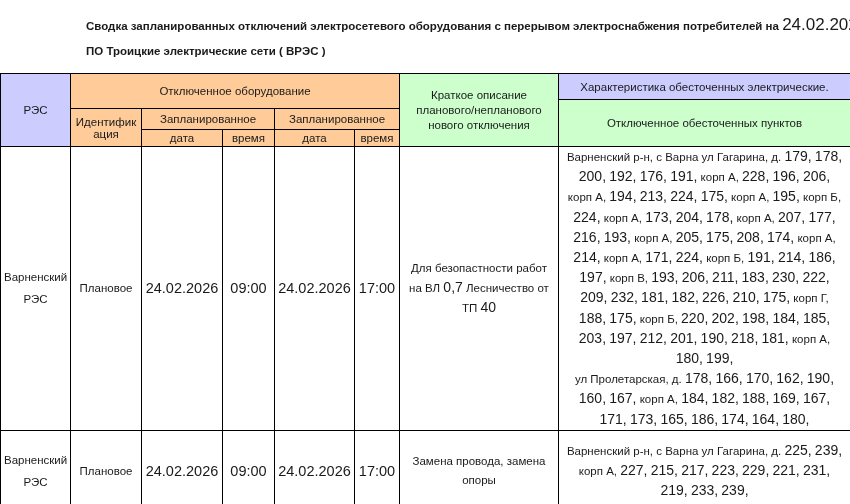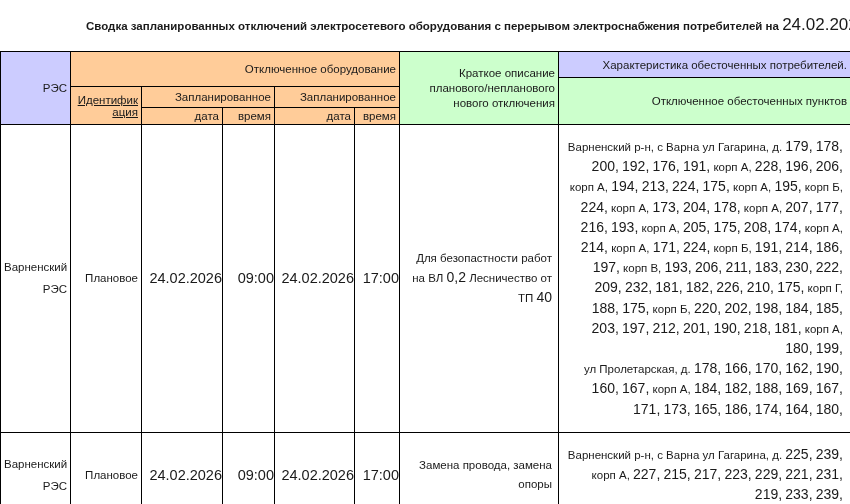--- a/index.html
+++ b/index.html
@@ -36,21 +36,21 @@
     line-height: 13px;
   }
   table.outage-table {
     margin-top: 15px;
     border-collapse: collapse;
     table-layout: fixed;
     width: 850px;
   }
   .outage-table th, .outage-table td {
     border: 1px solid var(--border, #000000);
-    text-align: right;
+    text-align: center;
     vertical-align: middle;
     font-weight: normal;
     font-size: 11.5px;
     padding: 1px 3px;
     overflow: hidden;
   }
   
   tr.hrow-a1 { height: 26px; }
   tr.hrow-a2 { height: 9px;  }
   tr.hrow-b  { height: 21px; }
@@ -58,72 +58,72 @@
   tr.drow-1  { height: 275px; }
   tr.drow-2  { height: 82px;  }
 
   .lav { background: var(--header-lavender, #ccccff); }
   .org { background: var(--header-orange, #ffcc99); }
   .grn { background: var(--header-green, #ccffcc); }
 
   .cell-ident-h {
     overflow-wrap: anywhere;
     padding: 1px 6px;
-    text-decoration: underline;
   }
   .cell-desc-h {
     line-height: 15px;
     padding: 1px 6px;
     margin-top: 36px;
   }
   .num {
     font-size: 14px;
   }
   td.cell-date .num, td.cell-time .num {
     font-size: 14.5px;
   }
   td.cell-date, td.cell-time { padding: 0; }
   td.cell-desc {
     line-height: 19px;
     padding: 0 6px;
   }
   td.cell-points {
     line-height: 19.2px;
-    padding: 12px 7px;
+    padding: 0 7px;
     white-space: pre-wrap;
   }
   td.cell-res { line-height: 22px; }
 </style>
 </head>
 <body>
 
 <div class="page">
 
   <div class="doc-header">
     <div class="title-line1">Сводка запланированных отключений электросетевого оборудования с перерывом электроснабжения потребителей на <span class="num">24.02.2026</span></div>
+    <div class="title-line2">ПО Троицкие электрические сети ( ВРЭС )</div>
   </div>
 
   <table class="outage-table">
     <colgroup>
       <col style="width:70px">
       <col style="width:71px">
       <col style="width:81px">
       <col style="width:52px">
       <col style="width:80px">
       <col style="width:45px">
       <col style="width:159px">
       <col style="width:292px">
     </colgroup>
 
     <tbody>
         <tr class="hrow-a1">
       <th class="lav" rowspan="4">РЭС</th>
       <th class="org" colspan="5" rowspan="2">Отключенное оборудование</th>
       <th class="grn cell-desc-h" rowspan="4">Краткое описание планового/непланового нового отключения</th>
-      <th class="lav">Характеристика обесточенных потребителей.</th>
+      <th class="lav">Характеристика обесточенных электрические.</th>
     </tr>
 
     <tr class="hrow-a2">
       <th class="grn" rowspan="3">Отключенное обесточенных пунктов</th>
     </tr>
 
     <tr class="hrow-b">
       <th class="org cell-ident-h" rowspan="2">Идентификация</th>
       <th class="org" colspan="2">Запланированное</th>
       <th class="org" colspan="2">Запланированное</th>
@@ -136,21 +136,21 @@
       <th class="org">время</th>
     </tr>
 
     <tr class="drow-1">
       <td class="cell-res">Варненский РЭС</td>
       <td class="cell-ident">Плановое</td>
       <td class="cell-date"><span class="num">24.02.2026</span></td>
       <td class="cell-time"><span class="num">09:00</span></td>
       <td class="cell-date"><span class="num">24.02.2026</span></td>
       <td class="cell-time"><span class="num">17:00</span></td>
-      <td class="cell-desc">Для безопастности работ на ВЛ <span class="num">0,2</span> Лесничество от ТП <span class="num">40</span></td>
+      <td class="cell-desc">Для безопастности работ на ВЛ <span class="num">0,7</span> Лесничество от ТП <span class="num">40</span></td>
       <td class="cell-points">Варненский р-н, с Варна ул Гагарина, д. <span class="num">179,</span> <span class="num">178,</span> <span class="num">200,</span> <span class="num">192,</span> <span class="num">176,</span> <span class="num">191,</span> корп А, <span class="num">228,</span> <span class="num">196,</span> <span class="num">206,</span> корп А, <span class="num">194,</span> <span class="num">213,</span> <span class="num">224,</span> <span class="num">175,</span> корп А, <span class="num">195,</span> корп Б, <span class="num">224,</span> корп А, <span class="num">173,</span> <span class="num">204,</span> <span class="num">178,</span> корп А, <span class="num">207,</span> <span class="num">177,</span> <span class="num">216,</span> <span class="num">193,</span> корп А, <span class="num">205,</span> <span class="num">175,</span> <span class="num">208,</span> <span class="num">174,</span> корп А, <span class="num">214,</span> корп А, <span class="num">171,</span> <span class="num">224,</span> корп Б, <span class="num">191,</span> <span class="num">214,</span> <span class="num">186,</span> <span class="num">197,</span> корп В, <span class="num">193,</span> <span class="num">206,</span> <span class="num">211,</span> <span class="num">183,</span> <span class="num">230,</span> <span class="num">222,</span> <span class="num">209,</span> <span class="num">232,</span> <span class="num">181,</span> <span class="num">182,</span> <span class="num">226,</span> <span class="num">210,</span> <span class="num">175,</span> корп Г, <span class="num">188,</span> <span class="num">175,</span> корп Б, <span class="num">220,</span> <span class="num">202,</span> <span class="num">198,</span> <span class="num">184,</span> <span class="num">185,</span> <span class="num">203,</span> <span class="num">197,</span> <span class="num">212,</span> <span class="num">201,</span> <span class="num">190,</span> <span class="num">218,</span> <span class="num">181,</span> корп А, <span class="num">180,</span> <span class="num">199,</span>
 ул Пролетарская, д. <span class="num">178,</span> <span class="num">166,</span> <span class="num">170,</span> <span class="num">162,</span> <span class="num">190,</span> <span class="num">160,</span> <span class="num">167,</span> корп А, <span class="num">184,</span> <span class="num">182,</span> <span class="num">188,</span> <span class="num">169,</span> <span class="num">167,</span> <span class="num">171,</span> <span class="num">173,</span> <span class="num">165,</span> <span class="num">186,</span> <span class="num">174,</span> <span class="num">164,</span> <span class="num">180,</span></td>
     </tr>
 
     <tr class="drow-2">
       <td class="cell-res">Варненский РЭС</td>
       <td class="cell-ident">Плановое</td>
       <td class="cell-date"><span class="num">24.02.2026</span></td>
       <td class="cell-time"><span class="num">09:00</span></td>
       <td class="cell-date"><span class="num">24.02.2026</span></td>

